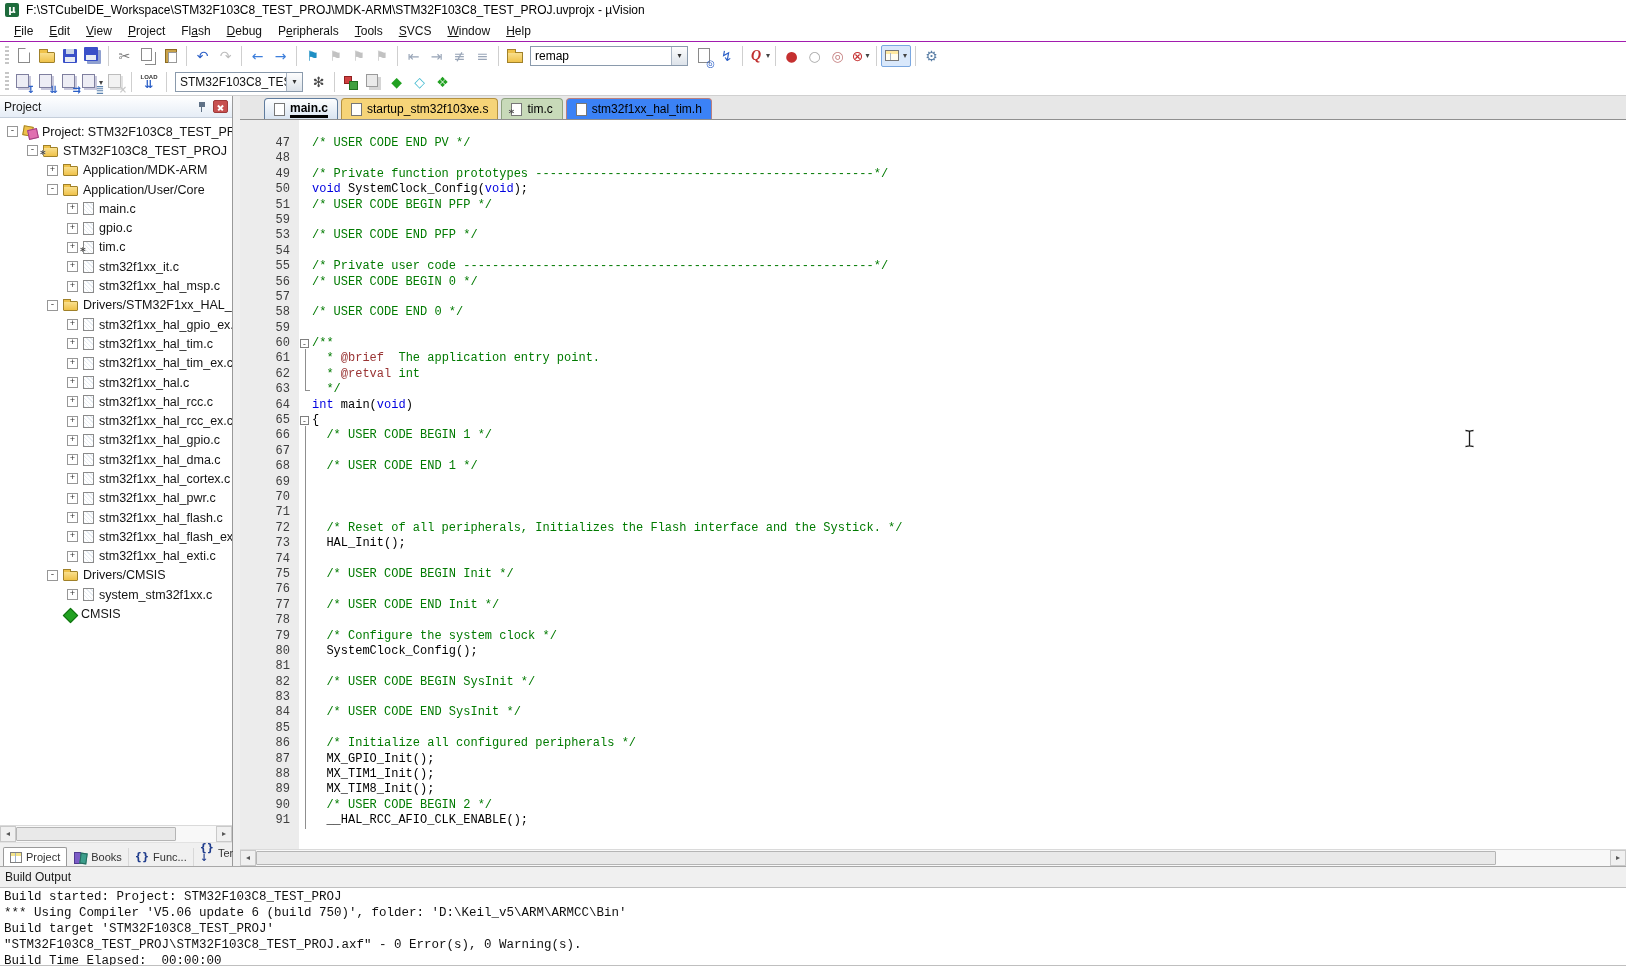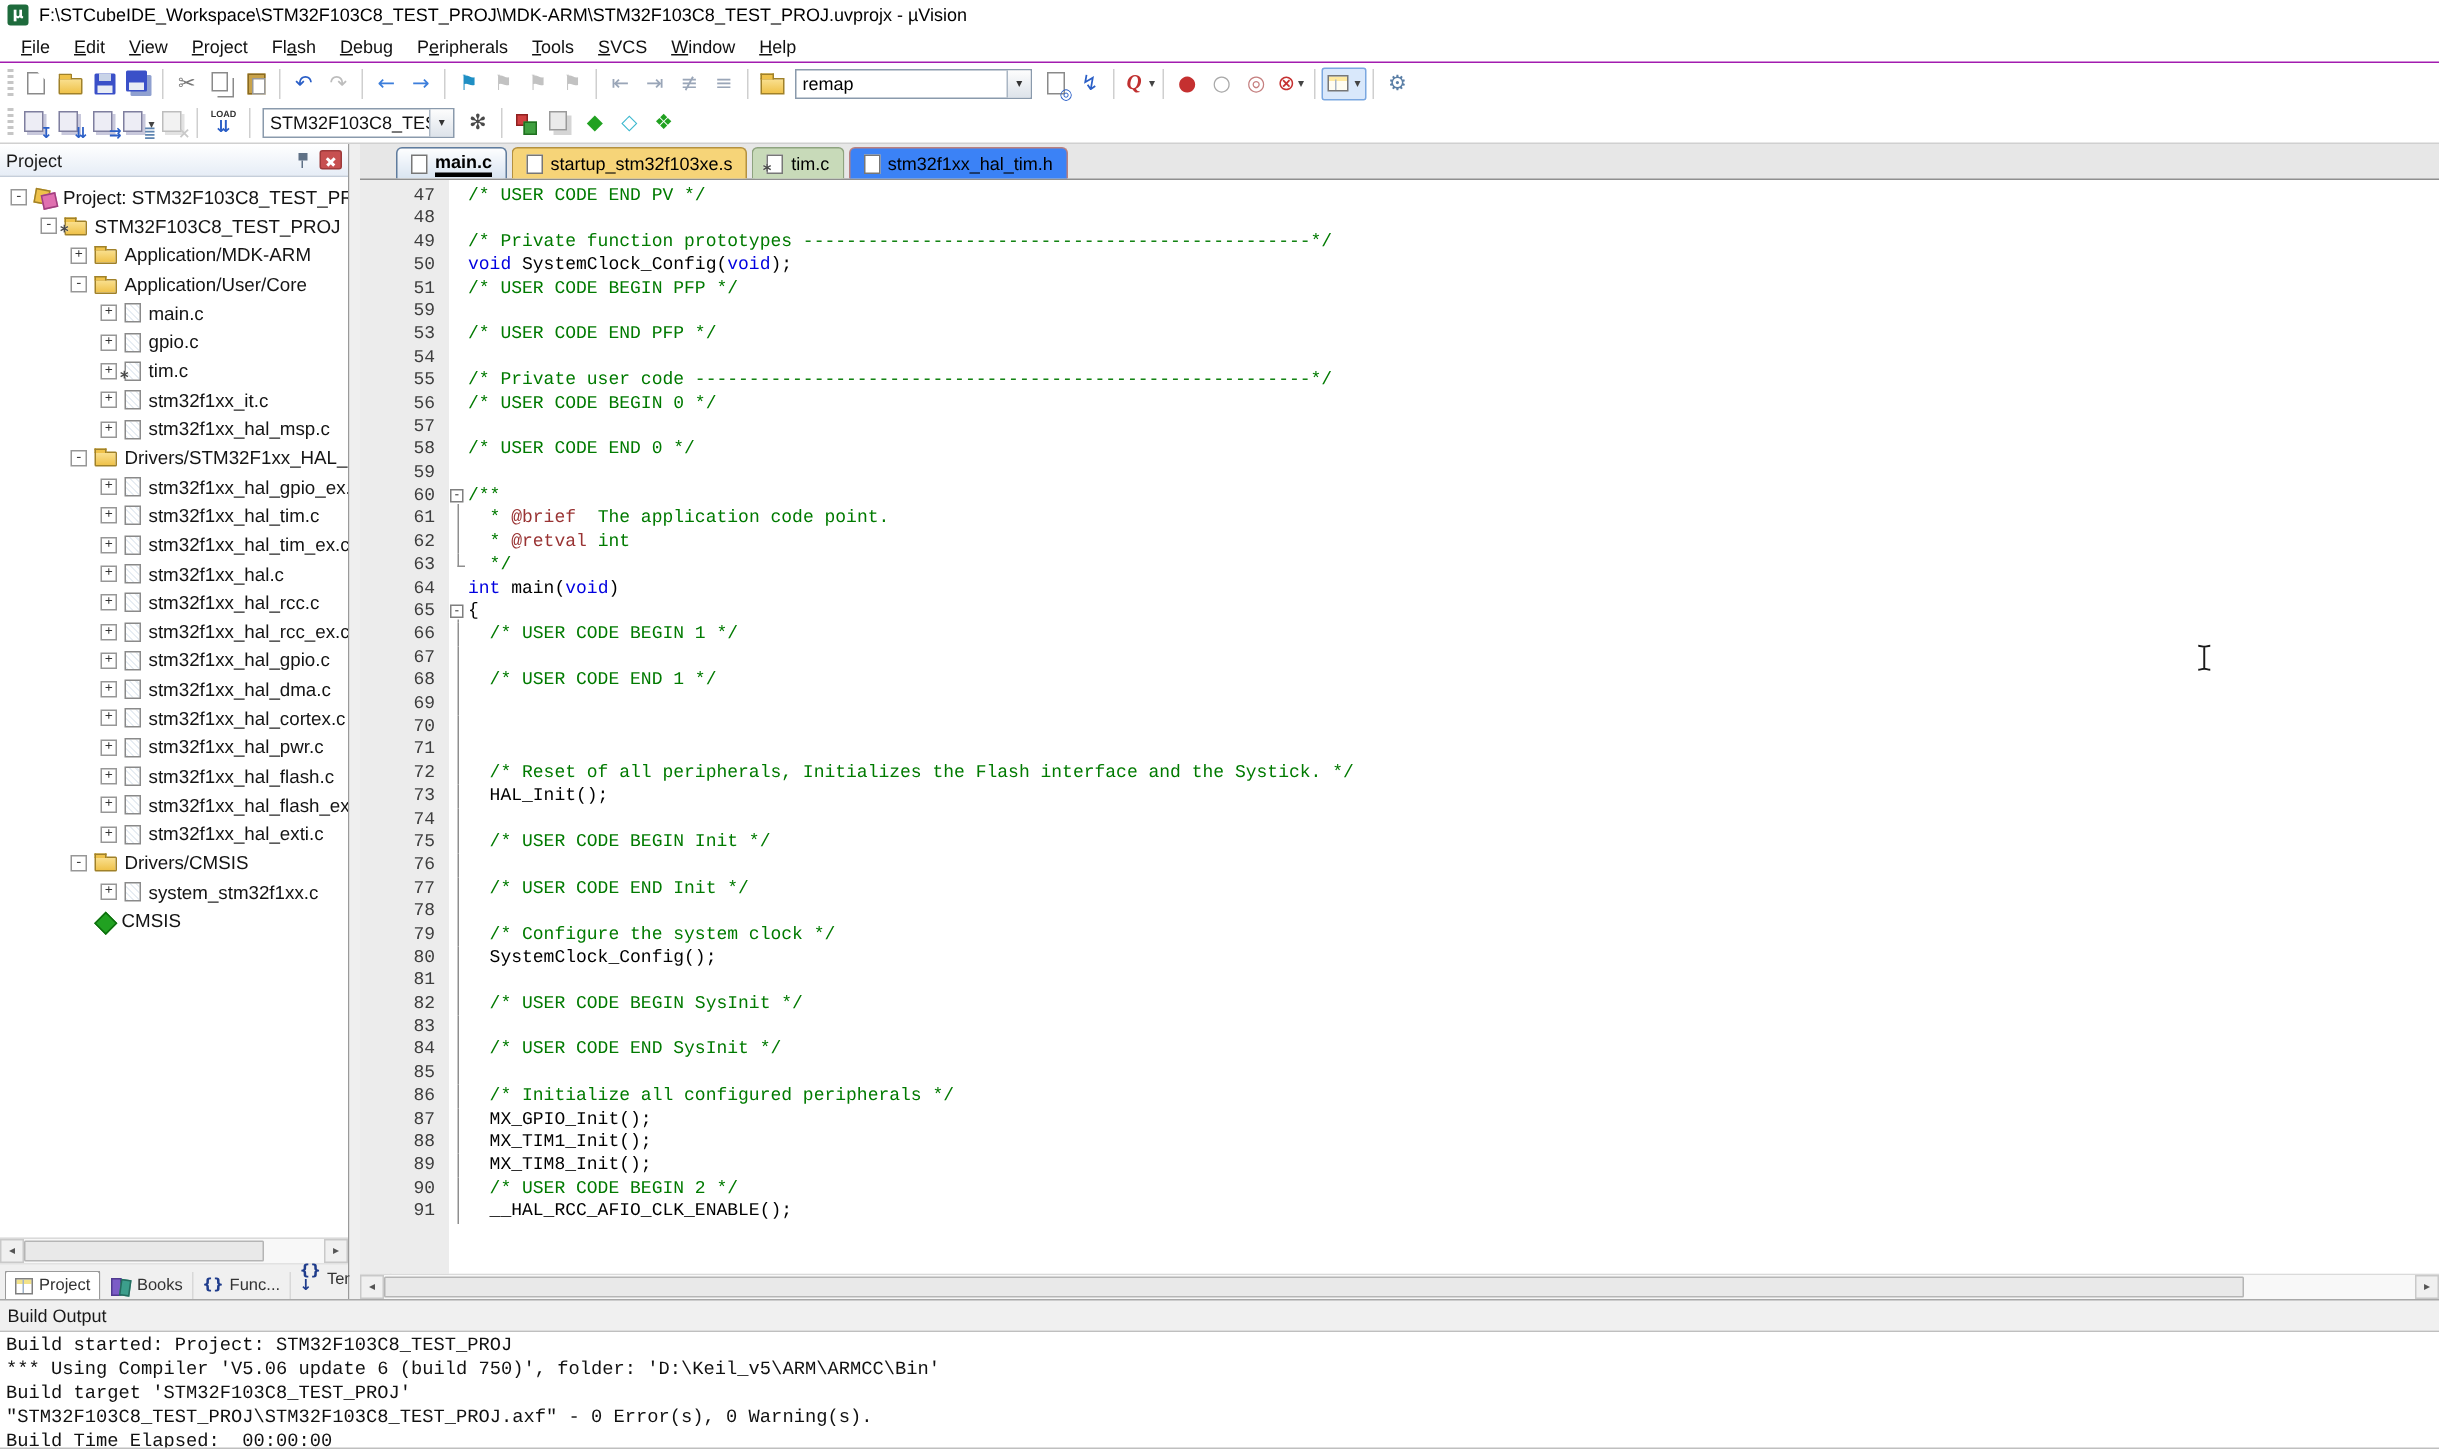--- a/index.html
+++ b/index.html
@@ -114,21 +114,21 @@
   
   .editor{flex:1;display:flex;flex-direction:column;min-width:0;}
   .tabstrip{height:24px;display:flex;align-items:flex-end;background:#E7E7E7;border-bottom:1px solid #8F8F8F;padding-left:24px;}
   .ed-tab{display:flex;align-items:center;gap:5px;height:21px;padding:0 9px;border:1px solid #999;border-bottom:none;border-radius:4px 4px 0 0;margin-right:3px;font-size:12px;color:#000;position:relative;}
   .t-active{background:linear-gradient(#FDFEFF,#D9E4F1);border-color:#5F7C9E;}
   .t-yellow{background:#F6D478;border-color:#B4913F;}
   .t-green{background:#C8DAB9;border-color:#8EA37F;}
   .t-pink{background:#3b82f6;border-color:#B97F7F;}
   .t-active .ed-tab-label{font-weight:bold;border-bottom:3px solid #000;}
   .tabpg{width:11px;height:13px;background:#fff;border:1px solid #777;position:relative;flex:none;}
-  .code{flex:1;position:relative;overflow:hidden;background:linear-gradient(90deg,#ECECEC 0 59px,#FFFFFF 59px);padding-top:3px;}
+  .code{flex:1;position:relative;overflow:hidden;background:linear-gradient(90deg,#ECECEC 0 59px,#FFFFFF 59px);padding-top:16px;}
   .crow{display:flex;height:15.4px;line-height:15.4px;font-family:"Liberation Mono",monospace;font-size:12px;}
   .ln{width:59px;padding-right:9px;text-align:right;color:#3d3d3d;flex:none;}
   .fold{width:13px;position:relative;flex:none;}
   .fvl{position:absolute;left:6px;width:1px;background:#8f8f8f;}
   .fbx{position:absolute;left:1px;top:3px;width:9px;height:9px;border:1px solid #7f7f7f;background:#fff;font:8px/8px "Liberation Mono",monospace;text-align:center;color:#222;}
   .fhl{position:absolute;left:6px;top:8px;width:5px;height:1px;background:#8f8f8f;}
   .ct{white-space:pre;}
   .c{color:#007A00;} .k{color:#0000E0;} .p{color:#000;} .d{color:#993333;}
   .ed-hscroll{height:17px;}
   .ibeam{position:absolute;left:1224px;top:309px;}
@@ -605,21 +605,21 @@
               <span class="fvl" style="top: 13px; bottom: 0px;"></span>
               <span class="fbx">-</span>
             </span>
             <span class="ct"><span class="c">/**</span></span>
           </div>
           <div class="crow">
             <span class="ln">61</span>
             <span class="fold">
               <span class="fvl" style="top: 0px; bottom: 0px;"></span>
             </span>
-            <span class="ct"><span class="c">  * </span><span class="d">@brief</span><span class="c">  The application code point.</span></span>
+            <span class="ct"><span class="c">  * </span><span class="d">@brief</span><span class="c">  The application entry point.</span></span>
           </div>
           <div class="crow">
             <span class="ln">62</span>
             <span class="fold">
               <span class="fvl" style="top: 0px; bottom: 0px;"></span>
             </span>
             <span class="ct"><span class="c">  * </span><span class="d">@retval</span><span class="c"> int</span></span>
           </div>
           <div class="crow">
             <span class="ln">63</span>

